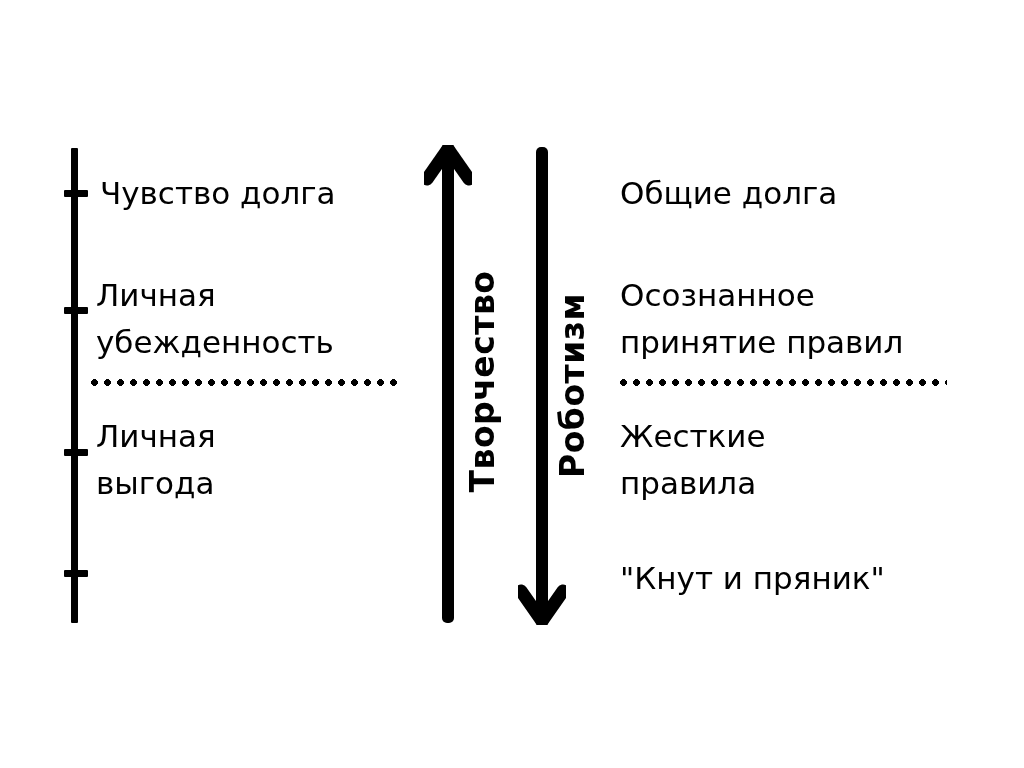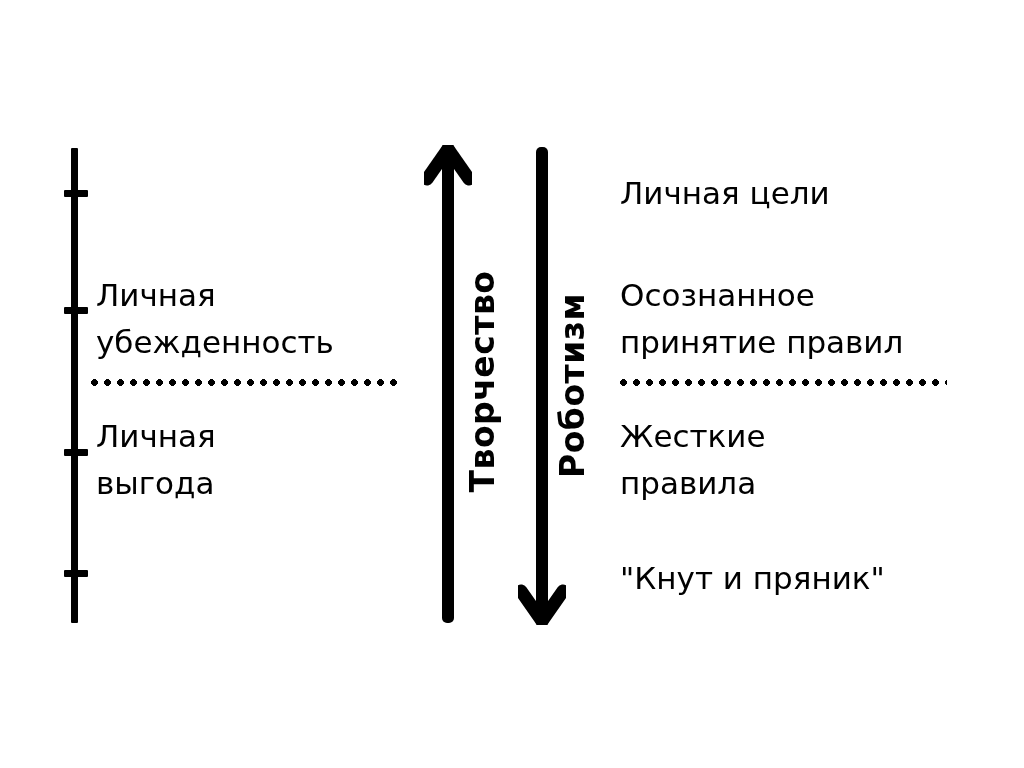--- a/index.html
+++ b/index.html
@@ -79,20 +79,21 @@
 
 <div id="canvas">
 
   <div class="scale-axis" style="left:71px; top:148px; width:7px; height:475px;"></div>
 
   <div class="scale-tick" style="left:64px; top:190px; width:24px; height:7px;"></div>
   <div class="scale-tick" style="left:64px; top:307px; width:24px; height:7px;"></div>
   <div class="scale-tick" style="left:64px; top:449px; width:24px; height:7px;"></div>
   <div class="scale-tick" style="left:64px; top:570px; width:24px; height:7px;"></div>
 
+  <div class="label-block" style="left:100px; top:170px;">Чувство долга</div>
 
   <div class="label-block" style="left:96px; top:272px;">Личная
 убежденность</div>
 
   <div class="label-block" style="left:96px; top:413px;">Личная
 выгода</div>
 
 
   <div class="dotted-rule" style="left:88px; top:379px; width:310px;"></div>
 
@@ -113,21 +114,21 @@
 
       <rect x="18" y="2" width="12" height="466" rx="5" fill="#000000"></rect>
 
       <path d="M 24 476 L 45 446" stroke="#000000" stroke-width="13" stroke-linecap="round" fill="none"></path>
       <path d="M 24 476 L 3 446" stroke="#000000" stroke-width="13" stroke-linecap="round" fill="none"></path>
     </svg>
   </div>
 
   <div class="axis-caption" style="left:452px; top:366px; width:240px; text-align:center;">Роботизм</div>
 
-  <div class="label-block" style="left:620px; top:170px;">Личная цели</div>
+  <div class="label-block" style="left:620px; top:170px;">Общие долга</div>
 
   <div class="label-block" style="left:620px; top:413px;">Жесткие
 правила</div>
 
   <div class="label-block" style="left:620px; top:272px;">Осознанное
 принятие правил</div>
 
   <div class="label-block" style="left:620px; top:555px;">"Кнут и пряник"</div>
 
   <div class="dotted-rule" style="left:617px; top:379px; width:330px;"></div>

